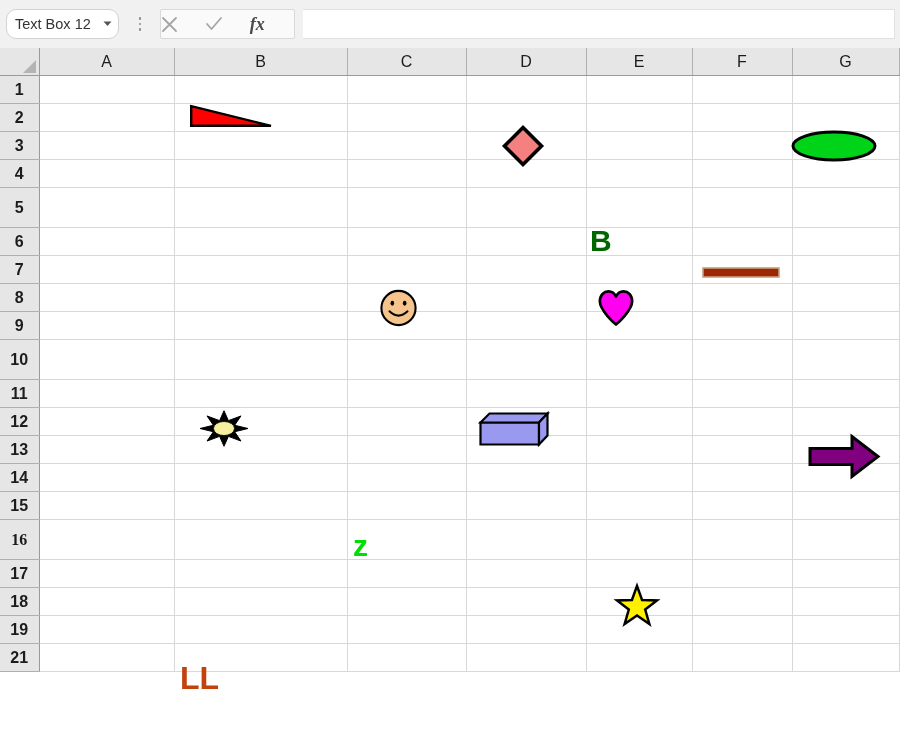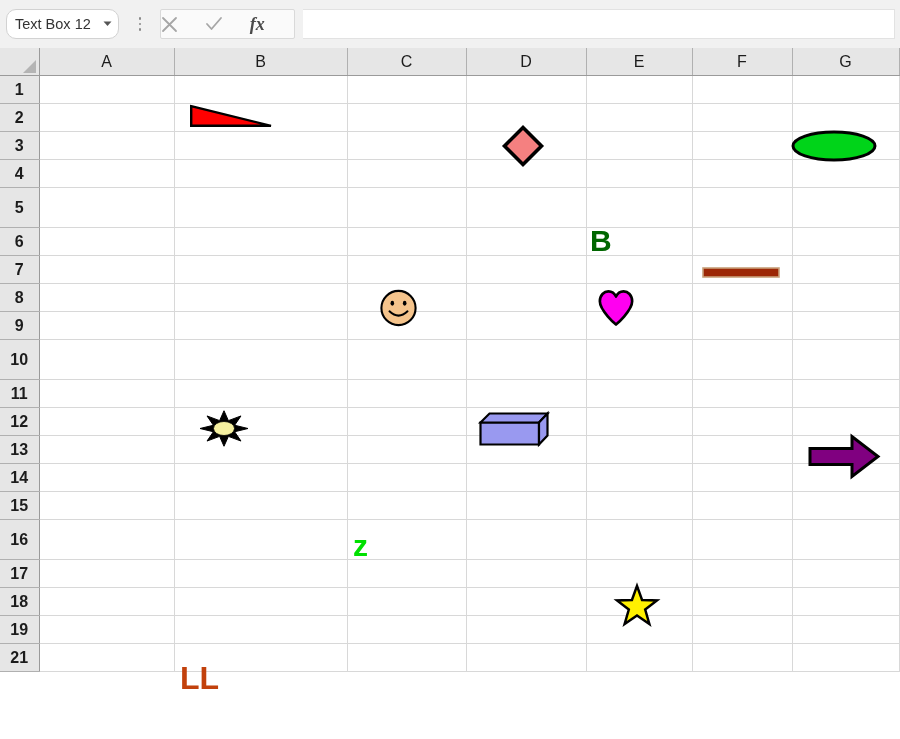--- a/index.html
+++ b/index.html
@@ -387,21 +387,21 @@
         <tr style="height: 28px;">
           <th class="rowhead">15</th>
           <td class="cell"></td>
           <td class="cell"></td>
           <td class="cell"></td>
           <td class="cell"></td>
           <td class="cell"></td>
           <td class="cell"></td>
           <td class="cell"></td>
         </tr>
-        <tr style="height: 40px;">
+        <tr style="height: 40px; font-family: Liberation Serif, serif;">
           <th class="rowhead">16</th>
           <td class="cell"></td>
           <td class="cell"></td>
           <td class="cell"></td>
           <td class="cell"></td>
           <td class="cell"></td>
           <td class="cell"></td>
           <td class="cell"></td>
         </tr>
         <tr style="height: 28px; margin-top: 16px;">

